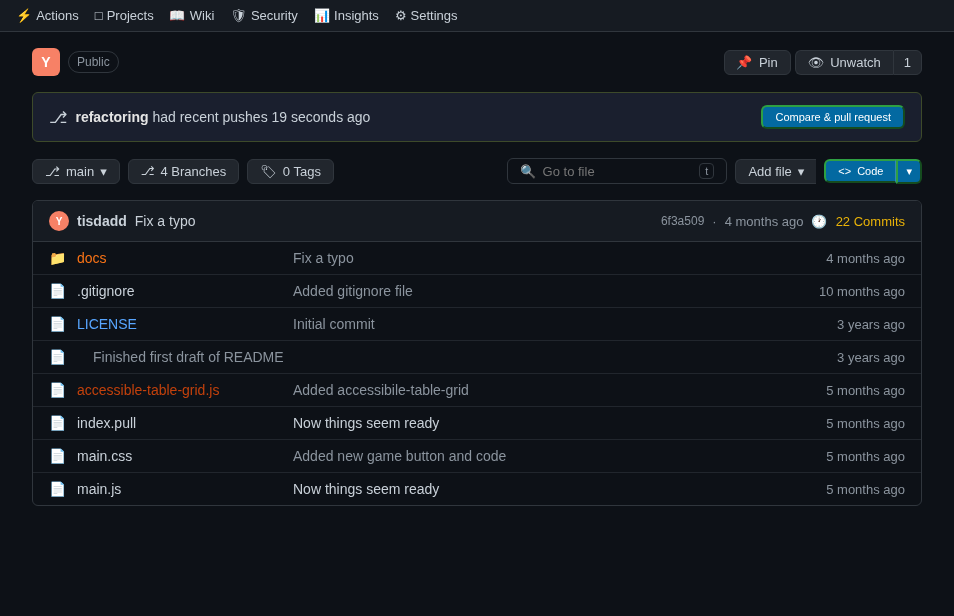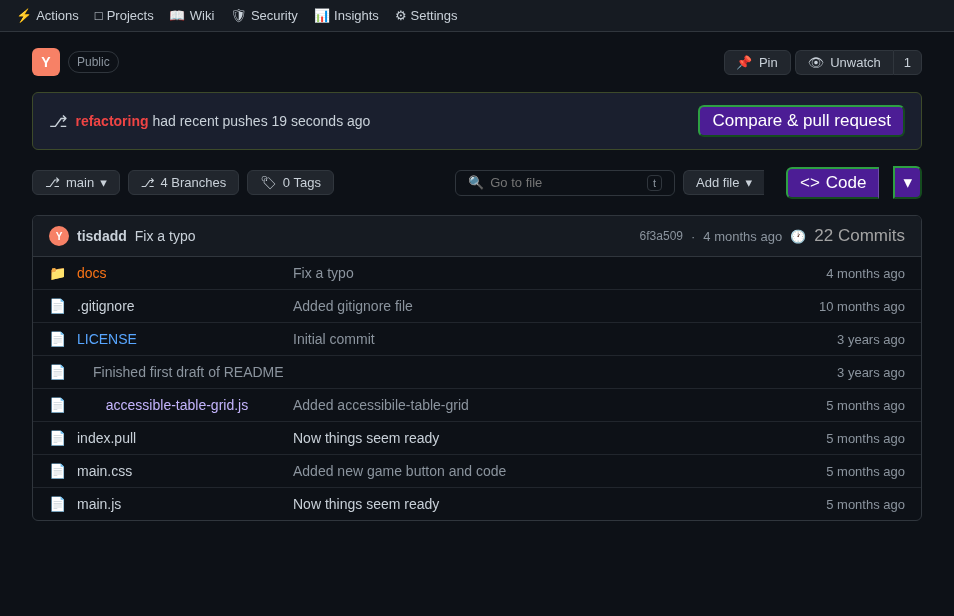--- a/index.html
+++ b/index.html
@@ -78,31 +78,30 @@
       color: #c9d1d9;
       border-radius: 6px;
       padding: 4px 12px;
       font-size: 13px;
       cursor: pointer;
       display: flex;
       align-items: center;
       gap: 6px;
     }
     .btn-green {
-      background: #4c1d95;
+      background: #0369a1;
       border-color: #2ea043;
       color: #fff;
       border-radius: 6px;
       padding: 4px 12px;
-      font-size: 17px;
+      font-size: 11px;
       cursor: pointer;
       display: flex;
       align-items: center;
       gap: 6px;
-      margin-left: 14px;
     }
     .notification-banner {
       background: #1a1f2e;
       border: 1px solid #3d4a2a;
       border-radius: 6px;
       padding: 12px 16px;
       margin-bottom: 16px;
       display: flex;
       align-items: center;
       justify-content: space-between;
@@ -207,22 +206,22 @@
       text-align: center;
     }
     .commit-hash {
       color: #8b949e;
       font-size: 12px;
     }
     .commit-count {
       display: flex;
       align-items: center;
       gap: 4px;
-      color: #a3a3a3;
-      font-size: 17px;
+      color: #eab308;
+      font-size: 13px;
     }
     .file-row {
       display: flex;
       align-items: center;
       border-bottom: 1px solid #21262d;
       padding: 8px 16px;
     }
     .file-row:last-child { border-bottom: none; }
     .file-icon {
       width: 20px;
@@ -308,21 +307,21 @@
           <span>1</span>
         </button>
       </div>
     </div>
   </div>
 
   <div class="notification-banner">
     <div class="notification-left">
       <span style="color:#c9d1d9;font-size:16px;">⎇</span>
       <span>
-        <strong class="branch-name" style="color:#ef4444;cursor:pointer;">refactoring</strong>
+        <strong class="branch-name" style="color:#e5e5e5;cursor:pointer;">refactoring</strong>
         <span> had recent pushes 19 seconds ago</span>
       </span>
     </div>
     <button class="btn-green">Compare &amp; pull request</button>
   </div>
 
   <div class="toolbar">
     <div class="toolbar-left">
       <button class="btn">
         <span>⎇</span>
@@ -403,21 +402,21 @@
     </div>
 
     <div class="file-row">
       <span class="file-icon" style="color:#8b949e;margin-right:8px;">📄</span>
       <span class="file-commit">Finished first draft of README</span>
       <span class="file-time">3 years ago</span>
     </div>
 
     <div class="file-row">
       <span class="file-icon" style="color:#8b949e;margin-right:8px;">📄</span>
-      <span class="file-name-plain" style="color:#c4b5fd;text-align:center;">accessible-table-grid.js</span>
+      <span class="file-name-plain" style="color:#c2410c;">accessible-table-grid.js</span>
       <span class="file-commit">Added accessibile-table-grid</span>
       <span class="file-time">5 months ago</span>
     </div>
 
     <div class="file-row">
       <span class="file-icon" style="color:#8b949e;margin-right:8px;">📄</span>
       <span class="file-name-plain" style="color:#c9d1d9;">index.pull</span>
       <span class="file-commit" style="color:#c9d1d9;">Now things seem ready</span>
       <span class="file-time">5 months ago</span>
     </div>

